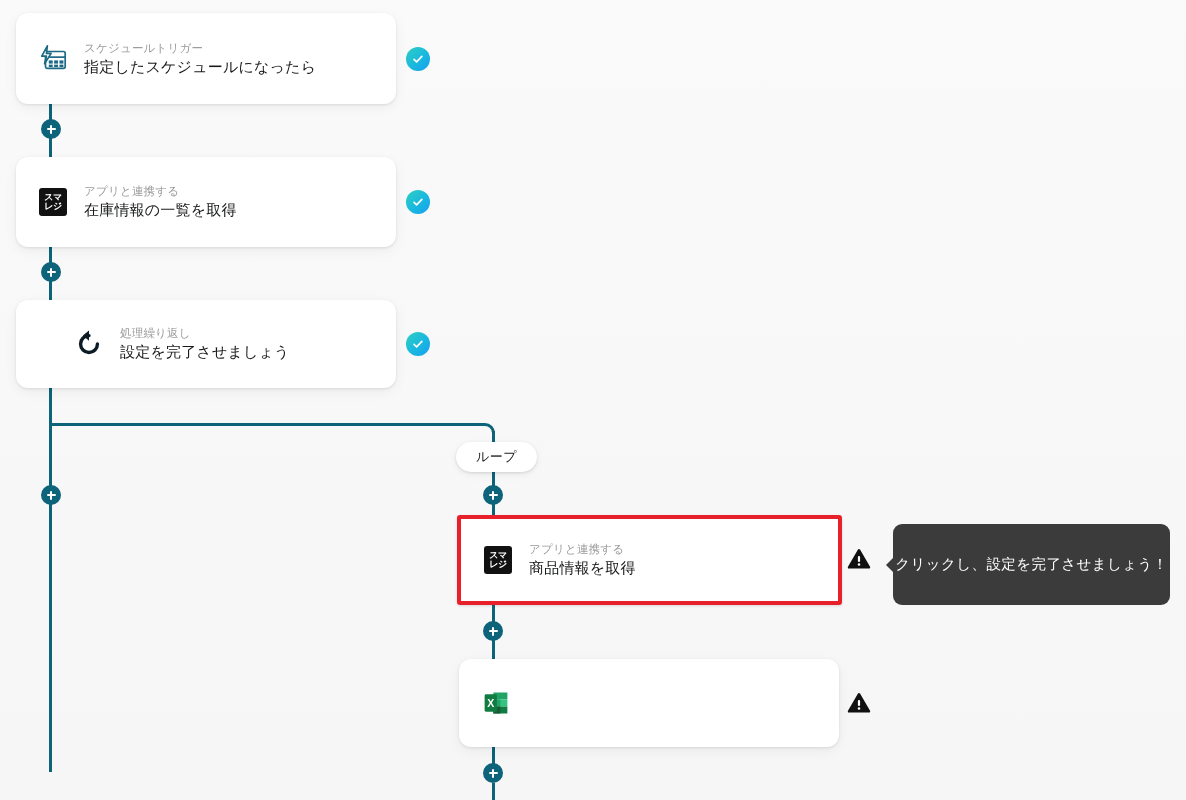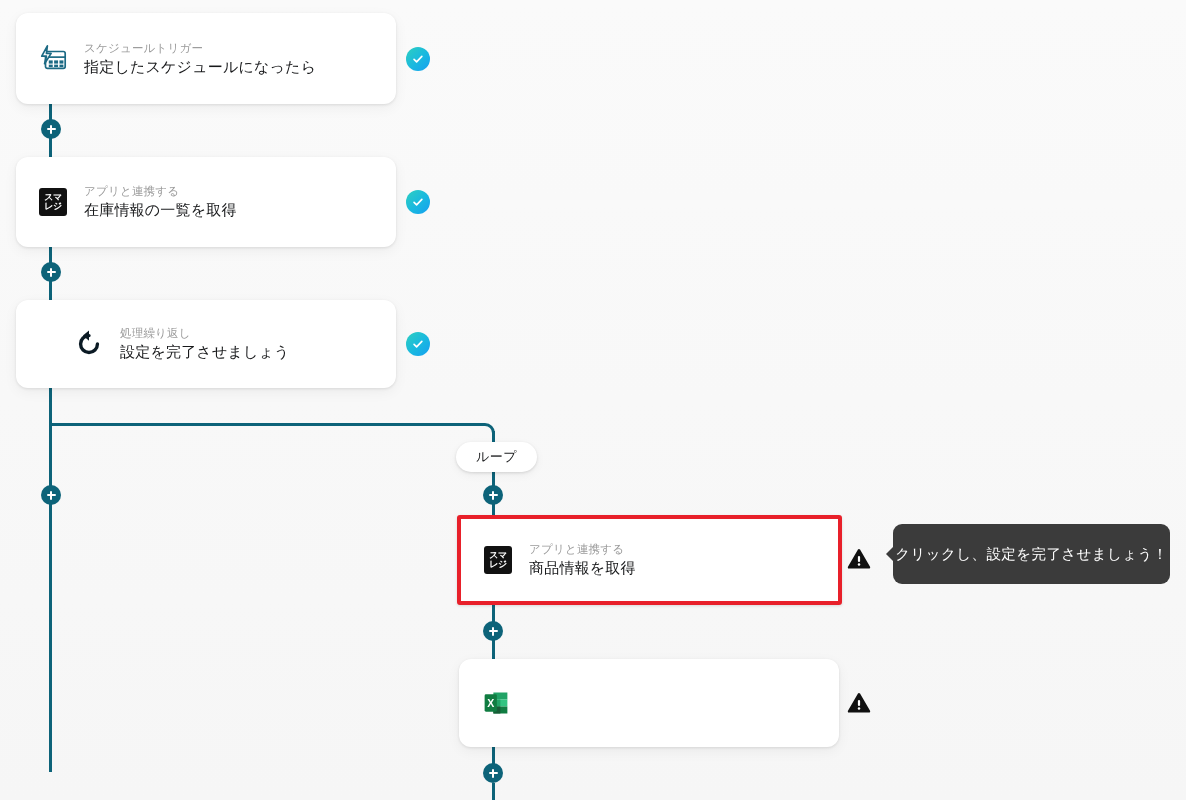--- a/index.html
+++ b/index.html
@@ -300,21 +300,21 @@
     </div>
   </div>
   <div class="badge-warn" style="left:846px; top:546px;">
     <svg width="24" height="24" viewBox="0 0 24 24" aria-hidden="true">
       <path d="M12 3.2 L22 20.4 L2 20.4 Z" fill="#111111" stroke="#111111" stroke-width="2.4" stroke-linejoin="round"></path>
       <rect x="10.9" y="9" width="2.2" height="6.1" rx="1.1" fill="#ffffff"></rect>
       <circle cx="12" cy="17.6" r="1.25" fill="#ffffff"></circle>
     </svg>
   </div>
 
-  <div class="tooltip" style="left:893px; top:524px; width:277px; height:60px;">
+  <div class="tooltip" style="left:893px; top:524px; width:277px; height:81px;">
     <div class="tooltip-arrow"></div>
     <span>クリックし、設定を完了させましょう！</span>
   </div>
 
   <div class="plus-btn" style="left:483px; top:621px;"></div>
 
   <div class="node" style="left:459px; top:659px; width:380px; height:88px;">
     <div class="node-icon">
       <svg width="28" height="28" viewBox="0 0 32 32" aria-hidden="true">
         <rect x="13" y="4" width="16" height="8" fill="#21a366"></rect>

